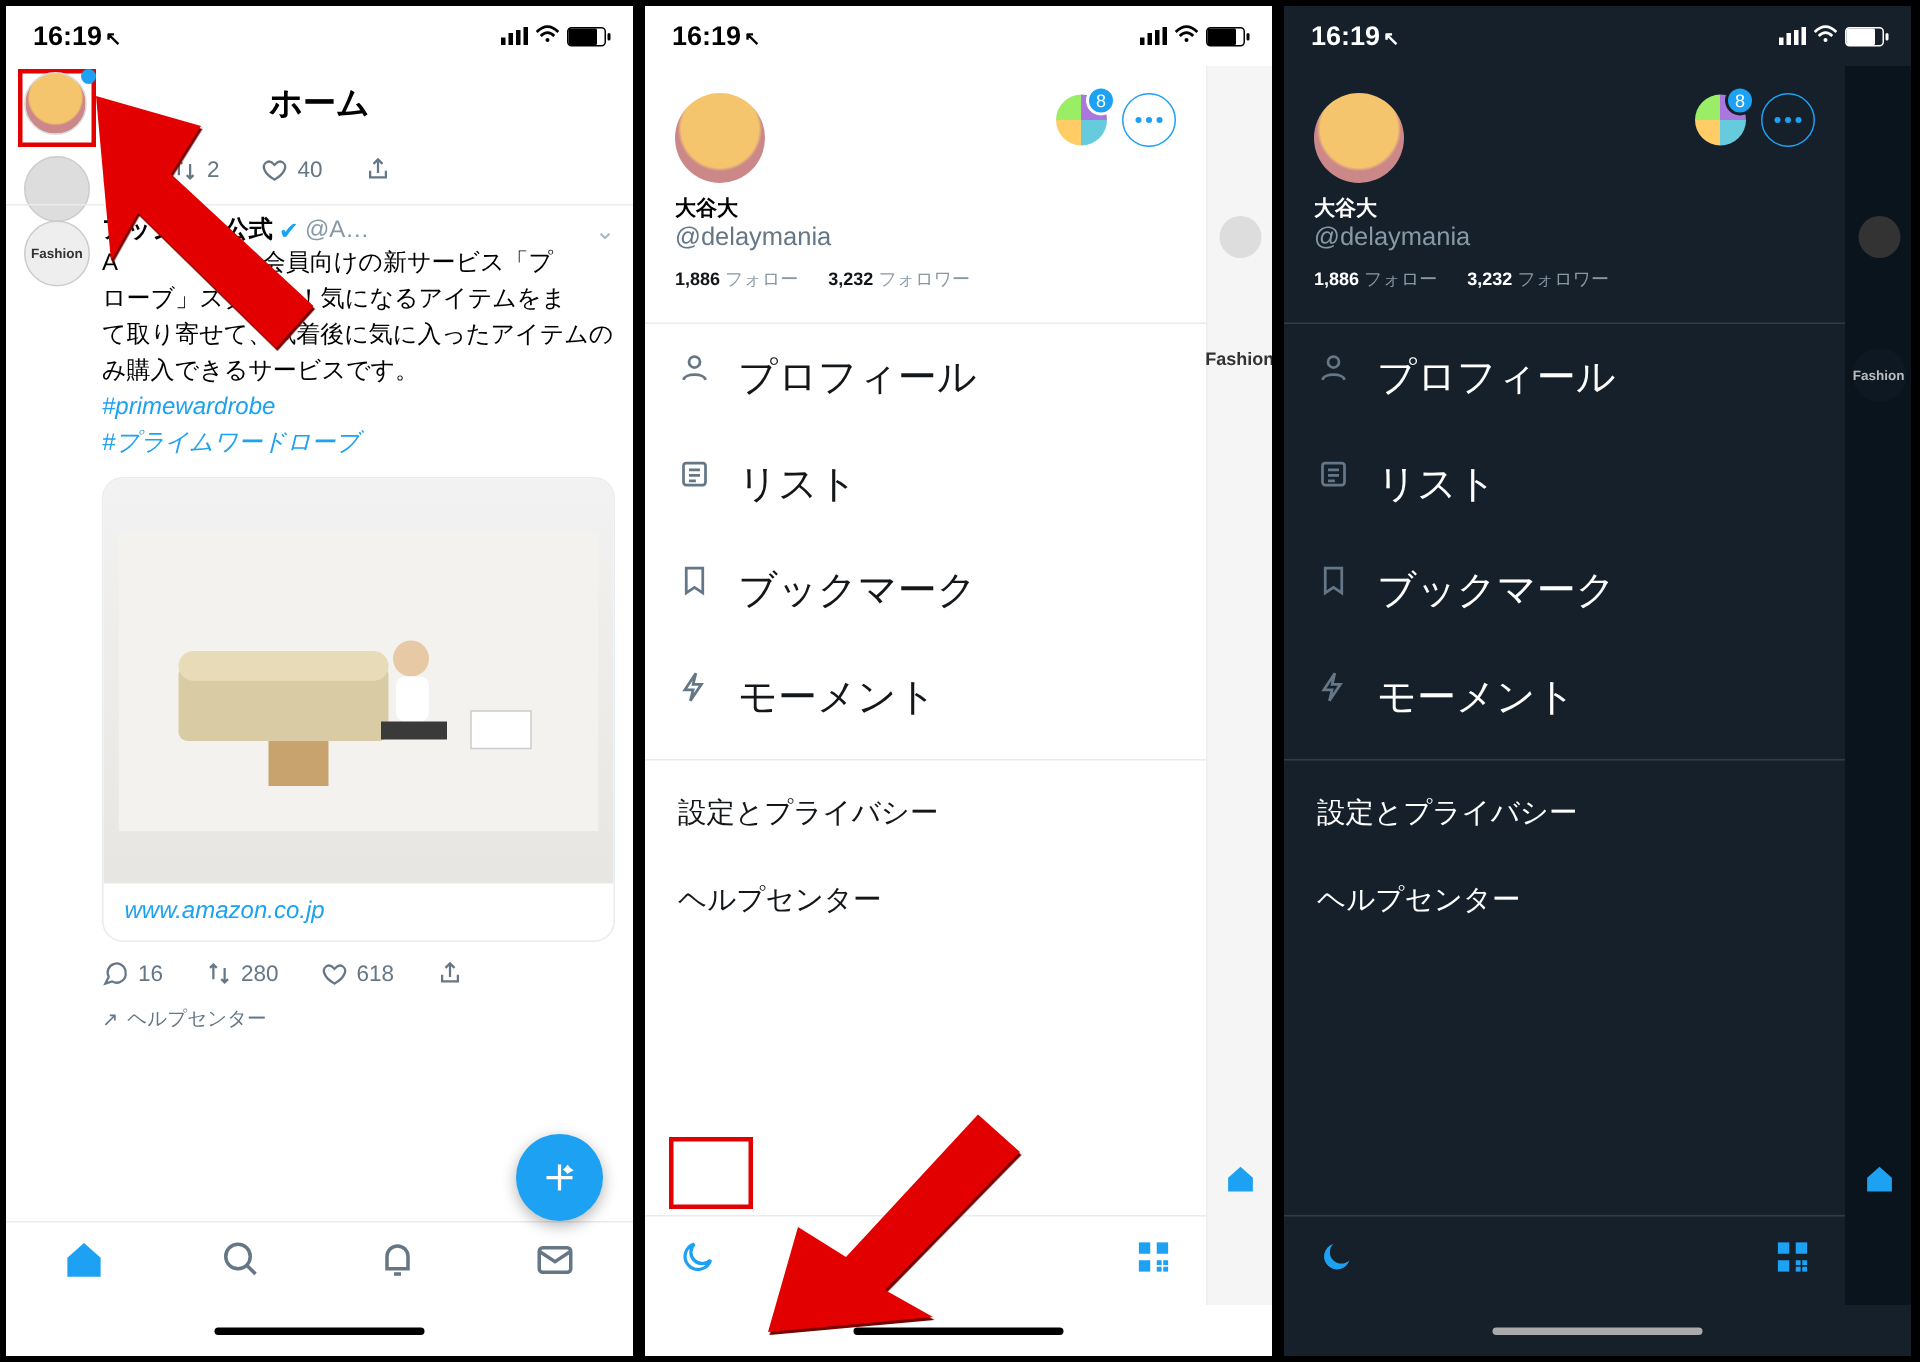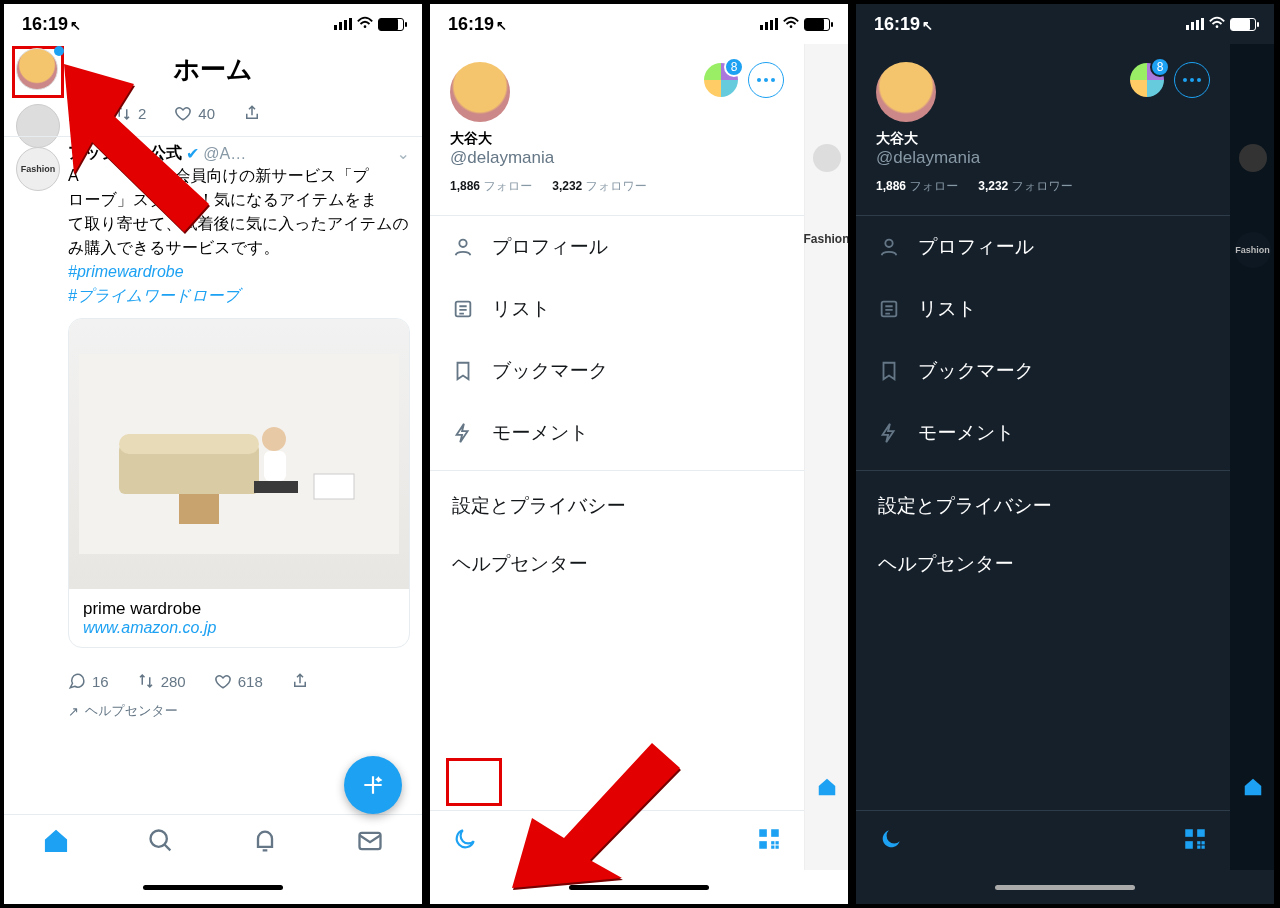--- a/index.html
+++ b/index.html
@@ -18,21 +18,21 @@
 .bars i:nth-child(1){height:5px}.bars i:nth-child(2){height:8px}.bars i:nth-child(3){height:10px}.bars i:nth-child(4){height:12px}
 .wifi{width:18px;height:18px;display:inline-block;}
 .wifi svg{display:block;}
 .batt{width:26px;height:13px;border:1.5px solid #000;border-radius:3px;position:relative;}
 .batt::after{content:"";position:absolute;right:-4px;top:3px;width:2px;height:5px;background:#000;border-radius:1px;}
 .batt i{display:block;height:100%;background:#000;border-radius:1px;}
 .phone.dark .batt{border-color:#fff;} .phone.dark .batt::after{background:#fff;} .phone.dark .batt i{background:#fff;}
 .loc{font-size:13px;margin-left:2px;}
 
 .topbar { position: relative; height: 50px; display: flex; align-items: center; justify-content: center; }
-.title { font-size: 26px; font-weight: 800; }
+.title { font-size: 22px; font-weight: 800; }
 .avatar-small { position: absolute; left: 12px; top: 4px; width: 42px; height: 42px; border-radius: 50%; background: radial-gradient(circle at 50% 40%, #f5c56d 0 55%, #c88 60% 100%); border:1px solid #ddd; }
 .av-mark { position:absolute; left:8px; top:42px; width:52px; height:52px; border:3px solid #e20000;}
 .bluedot{position:absolute;left:50px;top:42px;width:10px;height:10px;background:#1da1f2;border-radius:50%;}
 
 .timeline { flex:1; overflow:hidden; }
 .tweet { padding: 6px 12px 6px 64px; position: relative; border-top:1px solid #e6ecf0;}
 .tweet .tw-av { position:absolute; left:12px; top:10px; width:44px; height:44px; border-radius:50%; background:#eee; display:flex;align-items:center;justify-content:center;font-size:9px;font-weight:700;color:#333;border:1px solid #ccc;}
 .actions { display:flex; gap:28px; color:#657786; font-size:15px; padding:4px 0 8px 0; align-items:center;}
 .actcell { display:flex; align-items:center; gap:6px;}
 .name-row { font-size:16px; display:flex; align-items:center; gap:4px;}
@@ -62,21 +62,21 @@
 .morebtn{width:36px;height:36px;border:1px solid #1da1f2;border-radius:50%;display:flex;align-items:center;justify-content:center;gap:3px;}
 .morebtn i{width:4px;height:4px;border-radius:50%;background:#1da1f2;}
 .uname{font-size:14px;font-weight:800;margin-top:8px;}
 .handle{color:#657786;font-size:17px;}
 .phone.dark .handle{color:#8899a6;}
 .stats{display:flex;gap:20px;margin-top:10px;font-size:12px;}
 .stats b{color:#14171a;} .phone.dark .stats b{color:#fff;}
 
 .menu { border-top:1px solid #e6ecf0; margin-top:10px;}
 .phone.dark .menu { border-color:#2d3c48;}
-.mi { display:flex; align-items:center; gap:18px; padding:18px 22px; font-size:19px; color:#14171a;}
+.mi { display:flex; align-items:flex-start; gap:18px; padding:18px 22px; font-size:26px; color:#14171a;}
 .phone.dark .mi { color:#fff; }
 .mi svg { stroke:#657786; width:22px; height:22px; fill:none; stroke-width:2;}
 .sep{height:1px;background:#e6ecf0;margin:6px 0;}
 .phone.dark .sep{background:#2d3c48;}
 .mi2{padding:16px 22px;font-size:19px;color:#14171a;}
 .phone.dark .mi2{color:#fff;}
 
 .draw-bottom{flex:1;}
 .draw-footer{height:60px;border-top:1px solid #e6ecf0;display:flex;align-items:center;justify-content:space-between;padding:0 22px;}
 .phone.dark .draw-footer{border-color:#2d3c48;}
@@ -178,25 +178,24 @@
             <rect x="40" y="90" width="140" height="50" rx="6" fill="#d9cba3"></rect>
             <rect x="40" y="80" width="140" height="20" rx="10" fill="#e8dbb8"></rect>
             <rect x="100" y="140" width="40" height="30" fill="#c9a36d"></rect>
             <circle cx="195" cy="85" r="12" fill="#e8c9a6"></circle>
             <rect x="185" y="97" width="22" height="30" rx="6" fill="#fff"></rect>
             <rect x="175" y="127" width="44" height="12" fill="#3a3a3a"></rect>
             <rect x="235" y="120" width="40" height="25" fill="#fff" stroke="#ccc"></rect>
           </svg>
         </div>
         <div class="cardtxt">
-          <div>prime wardrobe</div>
           <div class="link" style="font-size:16px">www.amazon.co.jp</div>
         </div>
       </div>
-      <div class="actions" style="margin-top:20px">
+      <div class="actions" style="margin-top:8px">
         <span class="actcell">
               <svg width="18" height="18" viewBox="0 0 24 24" fill="none" stroke="#657786" stroke-width="2">
                 <path d="M21 11a8 8 0 10-15 4L3 21l6-2a8 8 0 0012-8z"></path>
               </svg>
               <span>16</span>
             </span>
         <span class="actcell">
               <svg width="18" height="18" viewBox="0 0 24 24" fill="none" stroke="#657786" stroke-width="2">
                 <path d="M4 7l3-3 3 3M7 4v13M20 17l-3 3-3-3M17 20V7"></path>
               </svg>

